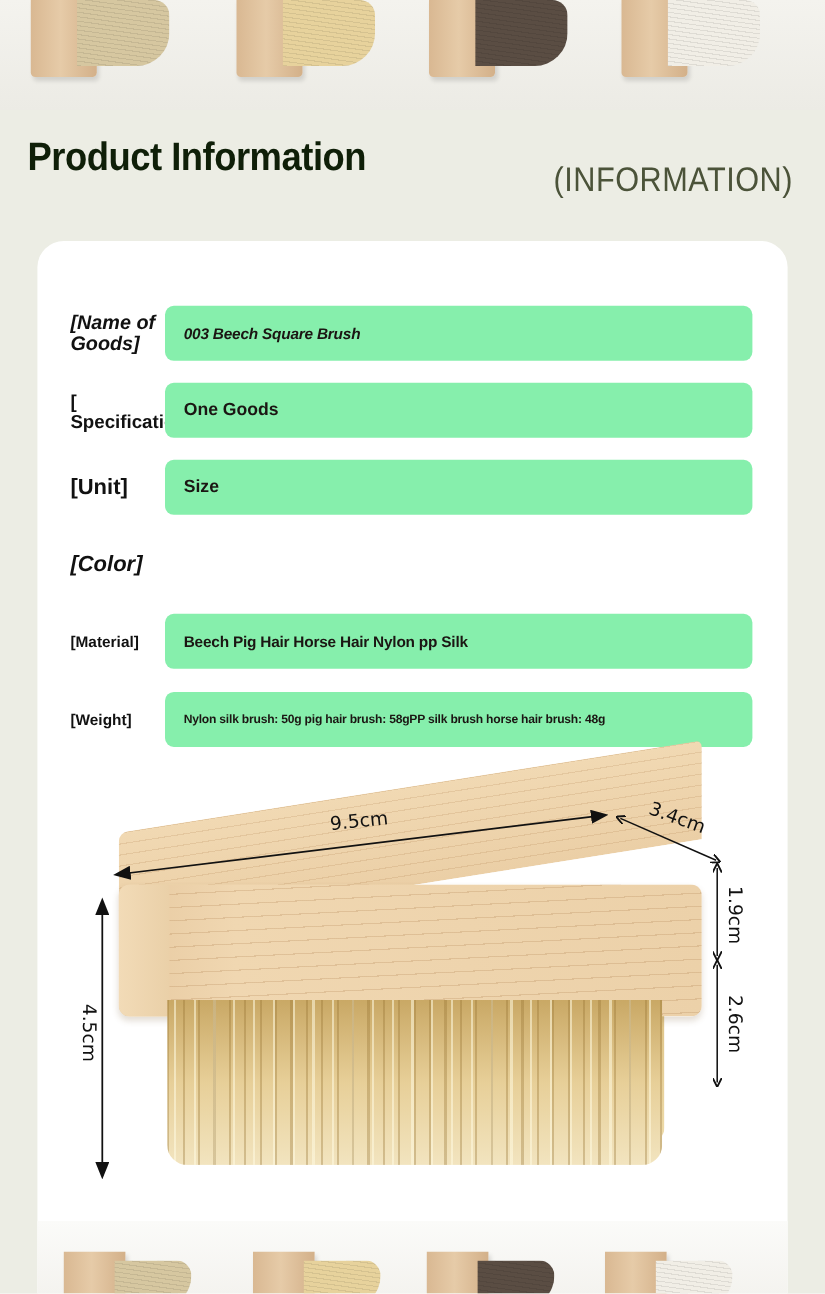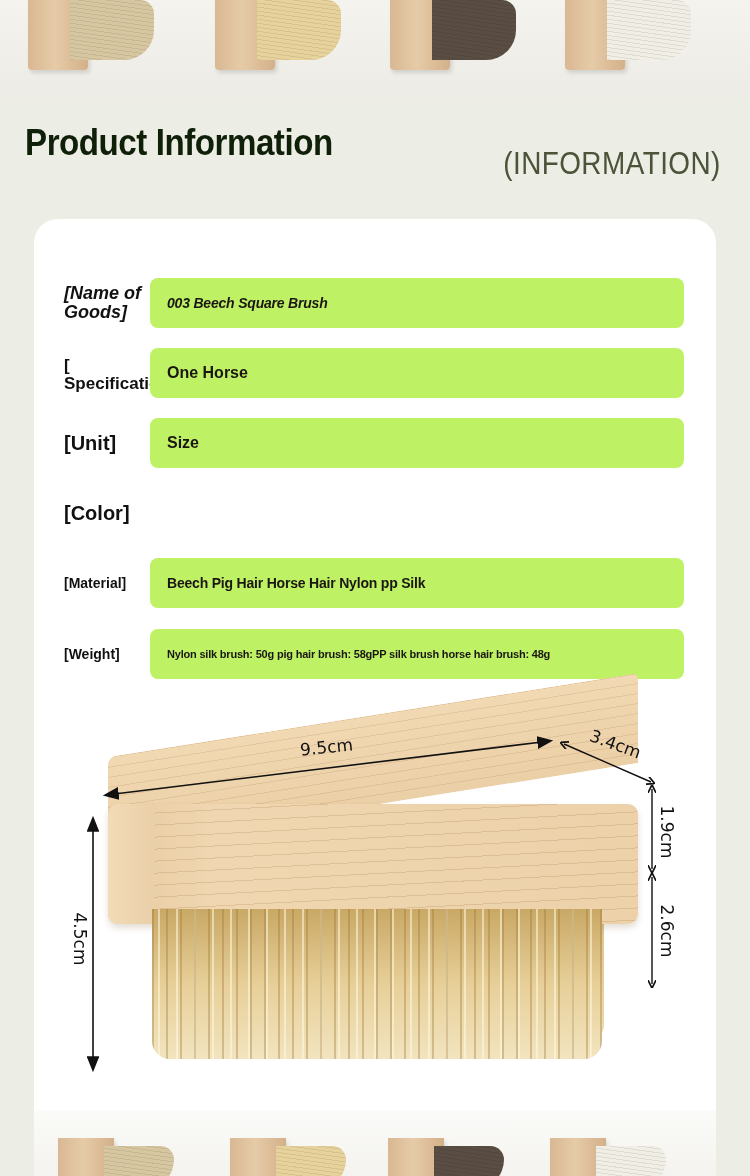--- a/index.html
+++ b/index.html
@@ -83,21 +83,21 @@
     .row .label {
       width: 86px;
       font-weight: 700;
       color: #111111;
       line-height: 1.05;
       padding-right: 4px;
     }
     .row .value {
       position: absolute; left: 86px; top: 0;
       width: 534px; height: 50px;
-      background: #bef264;
+      background: #86efac;
       border-radius: 8px;
       display: flex; align-items: center;
       padding-left: 17px;
       font-weight: 700; color: #1b1613;
       white-space: nowrap;
       overflow: hidden;
       text-align: right;
     }
     .fs-18 { font-size: 18px; }
     .fs-17 { font-size: 17px; }
@@ -197,29 +197,29 @@
 
 <div class="card">
 
   <div class="row" style="top:59px;font-style:italic;">
     <div class="label fs-18">[Name of Goods]</div>
     <div class="value v-14">003 Beech Square Brush</div>
   </div>
 
   <div class="row" style="top:129px; height:50px;">
     <div class="label fs-17" style="margin-top:4px;">[ Specifications]</div>
-    <div class="value v-16">One Horse</div>
+    <div class="value v-16">One Goods</div>
   </div>
 
   <div class="row" style="top:199px;">
     <div class="label" style="font-size:20px;">[Unit]</div>
     <div class="value v-16">Size</div>
   </div>
 
-  <div class="row" style="top:269px;">
+  <div class="row" style="top:269px;font-style:italic;">
     <div class="label" style="font-size:20px;">[Color]</div>
   </div>
 
   <div class="row" style="top:339px;">
     <div class="label fs-14">[Material]</div>
     <div class="value v-14">Beech Pig Hair Horse Hair Nylon pp Silk</div>
   </div>
 
   <div class="row" style="top:410px;">
     <div class="label fs-14">[Weight]</div>

